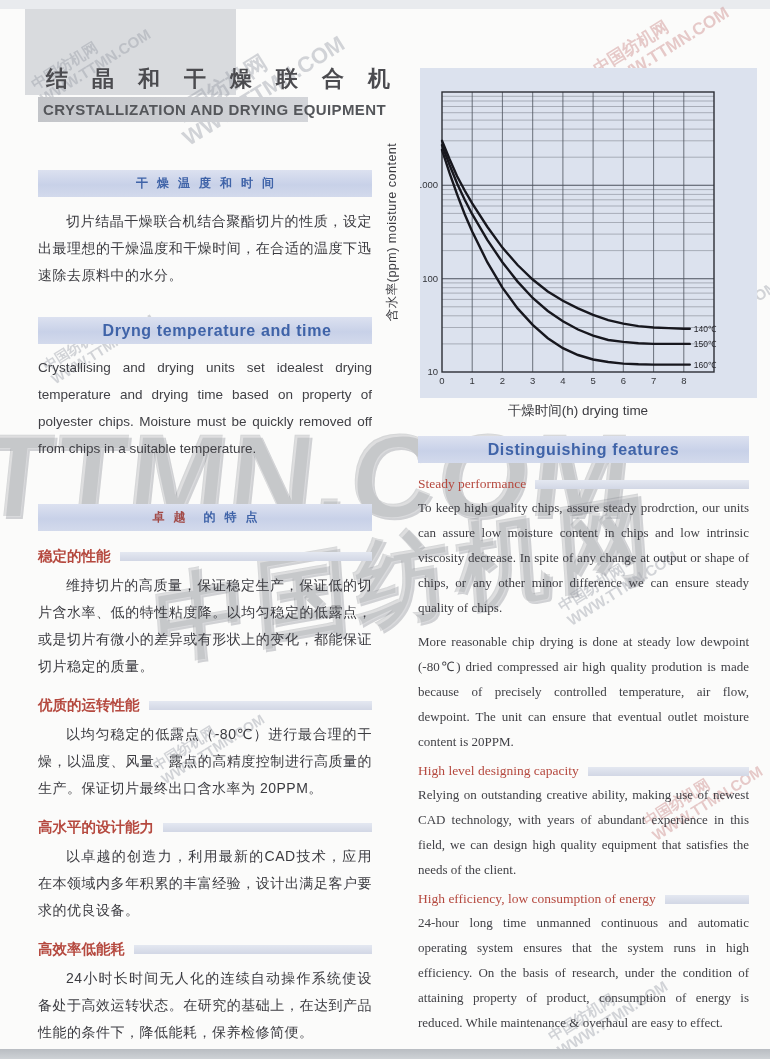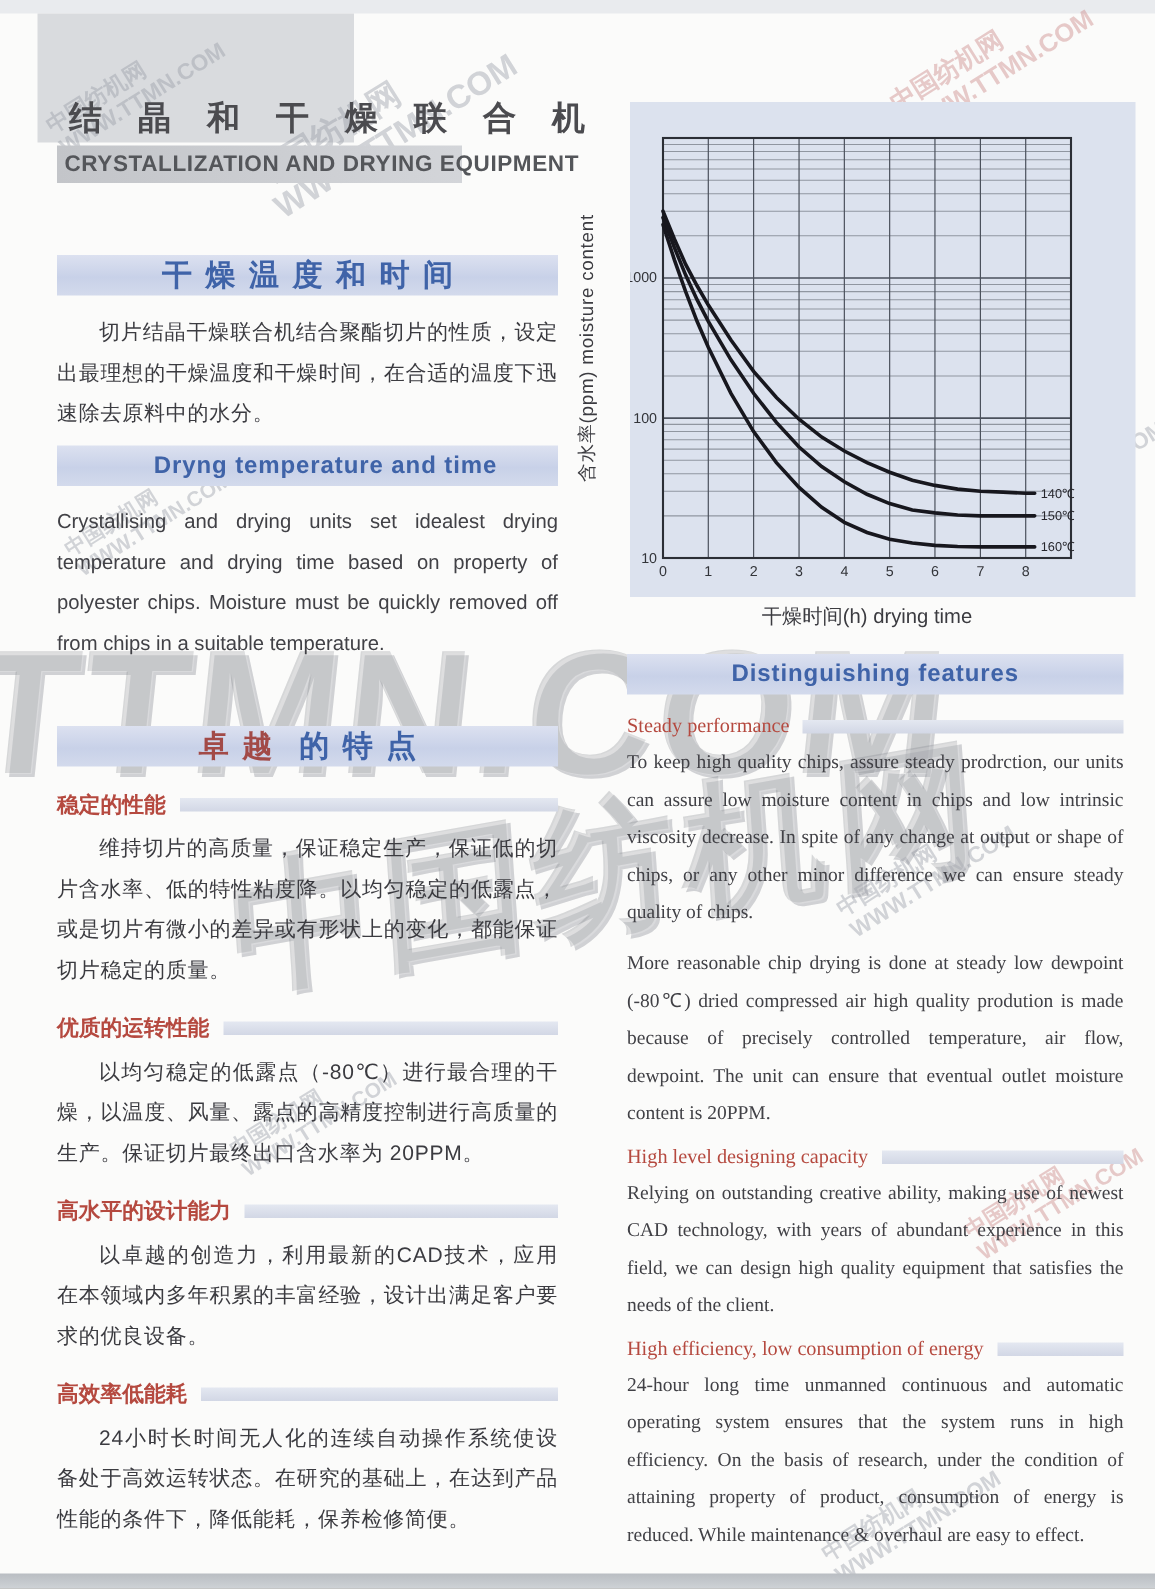--- a/index.html
+++ b/index.html
@@ -21,21 +21,21 @@
     background:linear-gradient(90deg,#c3c5c9,#d3d5d9);display:flex;align-items:center;}
   .title-en-bar span{font-size:15px;font-weight:bold;color:#54565a;padding-left:5px;letter-spacing:0.4px;white-space:nowrap;}
 
   
   .col-l{position:absolute;left:38px;top:170px;width:334px;}
   .col-r{position:absolute;left:418px;top:431px;width:331px;}
 
   .banner{height:27px;display:flex;align-items:center;justify-content:center;
     background:linear-gradient(180deg,#dce1f0,#c8d1e8 55%,#d3daec);
     font-weight:bold;color:#3f63a8;}
-  .banner.cn{font-size:20px;letter-spacing:9px;text-indent:9px;}
+  .banner.cn{font-size:12px;letter-spacing:9px;text-indent:9px;}
   .banner.en{font-size:16px;letter-spacing:0.6px;}
   .banner .red{color:#a24a47;}
 
   .para-cn{font-size:14px;line-height:27px;text-align:justify;text-indent:2em;
     color:#3b3b40;margin:11px 0 0 0;letter-spacing:0.5px;}
   .para-en{font-size:13px;line-height:26px;text-align:justify;color:#414146;margin:10px 0 0 0;}
 
   .feature{margin-top:16px;}
   .feat-head{display:flex;align-items:center;}
   .feat-head .t{white-space:nowrap;color:#b5493f;}
@@ -177,21 +177,21 @@
         <path d="M22.0 81.8 L29.6 105.2 L37.1 126.4 L44.7 146.2 L52.2 163.5 L67.3 194.2 L82.4 219.7 L97.6 240.4 L112.7 256.9 L127.8 270.2 L142.9 280.2 L158.0 287.0 L173.1 291.5 L188.2 294.0 L203.3 295.6 L218.4 296.3 L233.6 296.6 L248.7 296.6 L263.8 296.6 L269.8 296.6" fill="none" stroke="#17171e" stroke-width="2.4" stroke-linecap="round"></path>
         <text x="273.8" y="299.6" font-size="8.5" fill="#26262c" font-family="Liberation Sans,sans-serif">160℃</text>
       </svg>
   </div>
   <div class="xlabel">干燥时间(h) drying time</div>
 
   <div class="col-l">
     <div class="banner cn">干燥温度和时间</div>
     <p class="para-cn">切片结晶干燥联合机结合聚酯切片的性质，设定出最理想的干燥温度和干燥时间，在合适的温度下迅速除去原料中的水分。</p>
 
-    <div class="banner en" style="margin-top:8px;padding-left:24px;">Dryng temperature and time</div>
+    <div class="banner en" style="margin-top:28px;padding-left:24px;">Dryng temperature and time</div>
     <p class="para-en" style="line-height:27px;font-size:13.5px;">Crystallising and drying units set idealest drying temperature and drying time based on property of polyester chips. Moisture must be quickly removed off from chips in a suitable temperature.</p>
 
     <div class="banner cn" style="margin-top:42px;">
       <span class="red">卓越</span>
         <span>的特点</span>
     </div>
 
     <div class="feature">
       <div class="feat-head">
         <span class="t">稳定的性能</span>

